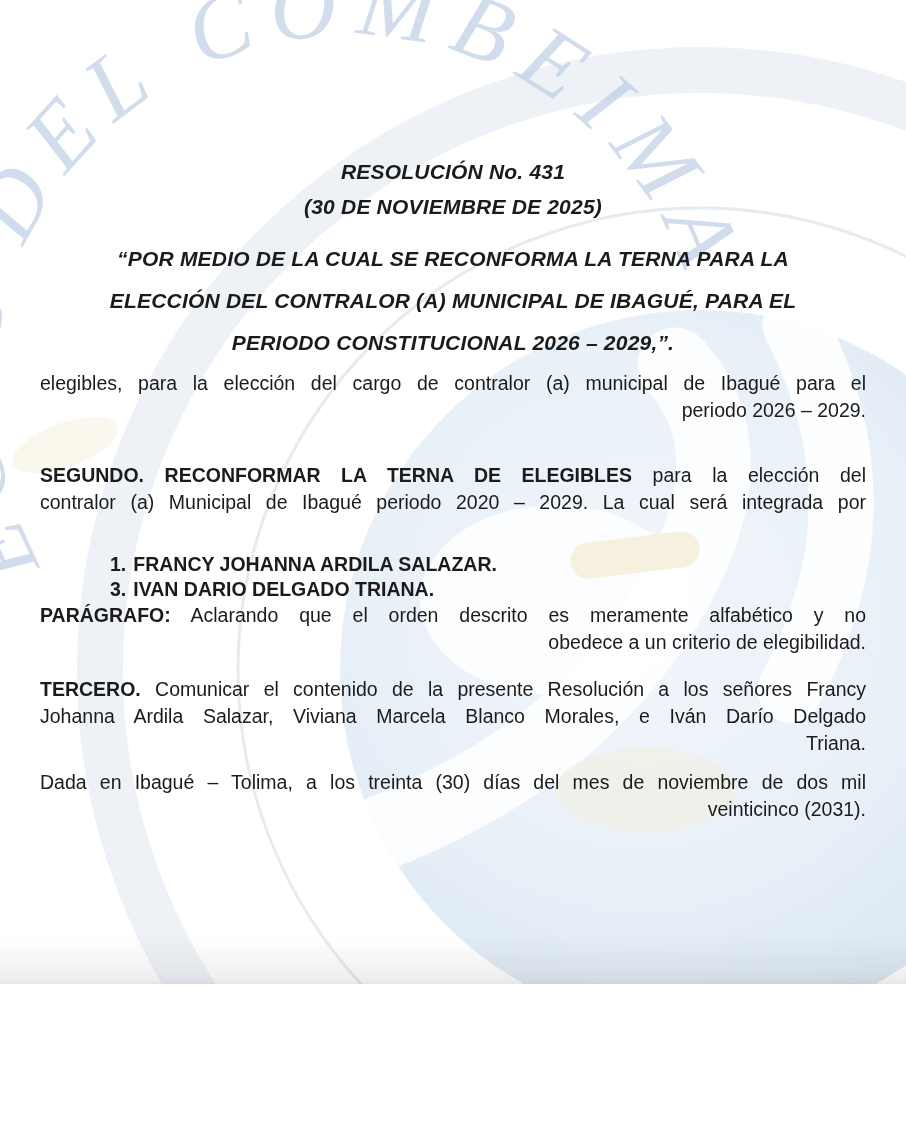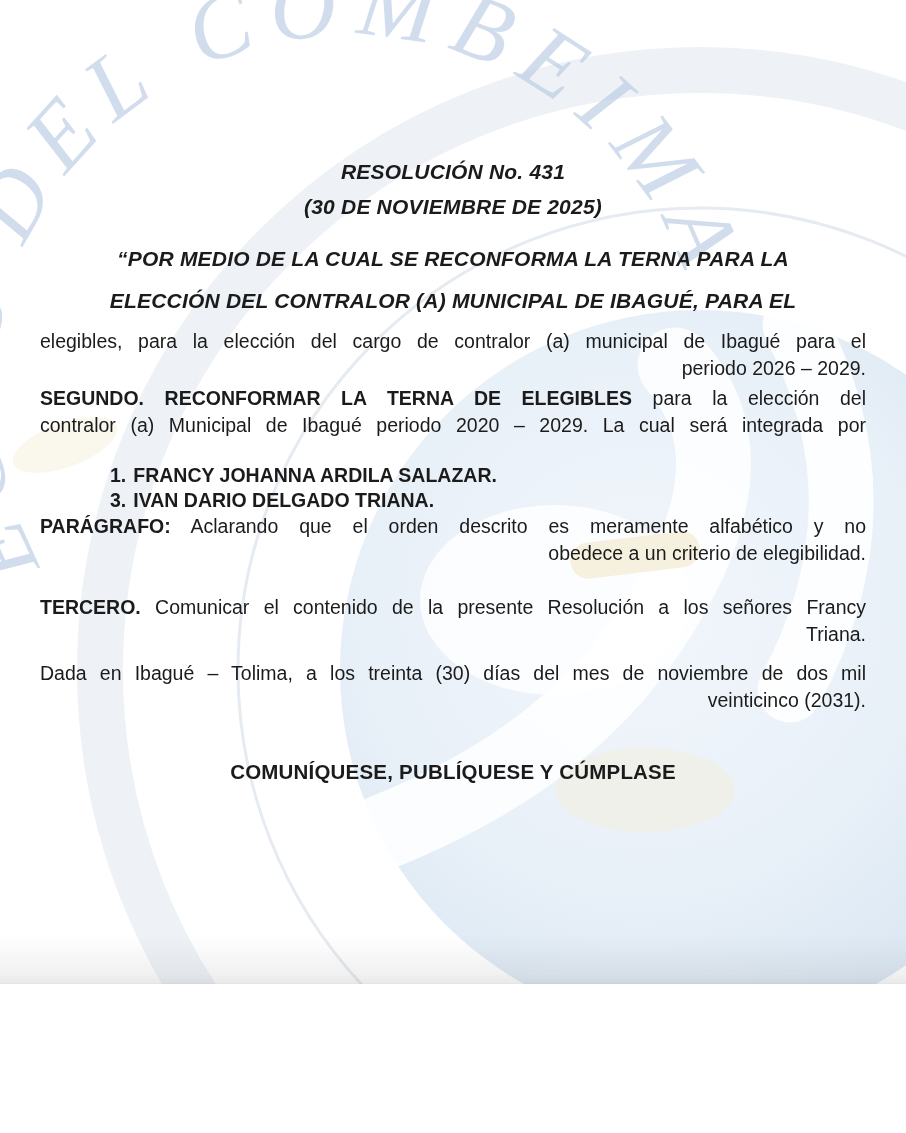--- a/index.html
+++ b/index.html
@@ -33,26 +33,26 @@
   .subject { margin-top:14px; }
   .subject-line {
     text-align:center; font-weight:bold; font-style:italic;
     font-size:21px; line-height:42px; letter-spacing:0.2px;
   }
   .para { font-size:19.5px; line-height:27px; }
   .ln { min-height:27px;text-align:right; }
   .jl { text-align:justify; text-align-last:justify; }
   .b { font-weight:bold; }
   .m-p1 { margin-top:6px; }
-  .m-p2 { margin-top:3px; }
-  .terna { margin-top:24px; margin-left:70px; list-style:none; }
+  .m-p2 { margin-top:38px; }
+  .terna { margin-top:36px; margin-left:70px; list-style:none; }
   .terna-item { font-size:19.5px; line-height:25px; font-weight:bold; }
   .terna-item .num { margin-right:7px; }
   .m-p3 { }
-  .m-p4 { margin-top:27px; }
+  .m-p4 { margin-top:20px; }
   .m-p5 { margin-top:12px; }
   .closing {
     margin-top:44px; text-align:center; font-weight:bold;
     font-size:20.5px; line-height:27px; letter-spacing:0.2px;
   }
 </style>
 </head>
 <body>
 
 <div class="page">
@@ -86,20 +86,21 @@
     </svg>
 
     <div class="content">
 
       <div class="title-line">RESOLUCIÓN No. 431</div>
       <div class="title-line">(30 DE NOVIEMBRE DE 2025)</div>
 
       <div class="subject">
         <div class="subject-line">“POR MEDIO DE LA CUAL SE RECONFORMA LA TERNA PARA LA</div>
         <div class="subject-line">ELECCIÓN DEL CONTRALOR (A) MUNICIPAL DE IBAGUÉ, PARA EL</div>
+        <div class="subject-line">PERIODO CONSTITUCIONAL 2026 – 2029,”.</div>
       </div>
 
       <div class="para m-p1">
         <div class="ln jl">elegibles, para la elección del cargo de contralor (a) municipal de Ibagué para el</div>
         <div class="ln">periodo 2026 – 2029.</div>
       </div>
 
       <div class="para m-p2">
         <div class="ln jl"><span class="b">SEGUNDO. RECONFORMAR LA TERNA DE ELEGIBLES</span><span> para la elección del</span></div>
         <div class="ln jl">contralor (a) Municipal de Ibagué periodo 2020 – 2029. La cual será integrada por</div>
@@ -110,25 +111,25 @@
         <li class="terna-item"><span class="num">3.</span><span>IVAN DARIO DELGADO TRIANA.</span></li>
       </ul>
 
       <div class="para m-p3">
         <div class="ln jl"><span class="b">PARÁGRAFO:</span><span> Aclarando que el orden descrito es meramente alfabético y no</span></div>
         <div class="ln">obedece a un criterio de elegibilidad.</div>
       </div>
 
       <div class="para m-p4">
         <div class="ln jl"><span class="b">TERCERO.</span><span> Comunicar el contenido de la presente Resolución a los señores Francy</span></div>
+        <div class="ln jl">Johanna Ardila Salazar, Viviana Marcela Blanco Morales, e Iván Darío Delgado</div>
         <div class="ln">Triana.</div>
       </div>
 
       <div class="para m-p5">
         <div class="ln jl">Dada en Ibagué – Tolima, a los treinta (30) días del mes de noviembre de dos mil</div>
         <div class="ln">veinticinco (2031).</div>
       </div>
 
-      <div class="closing">COMUNÍQUESE, PUBLÍQUESE Y CÚMPLASE</div>
 
     </div>
   </div>
 </div>
 
 </body></html>

